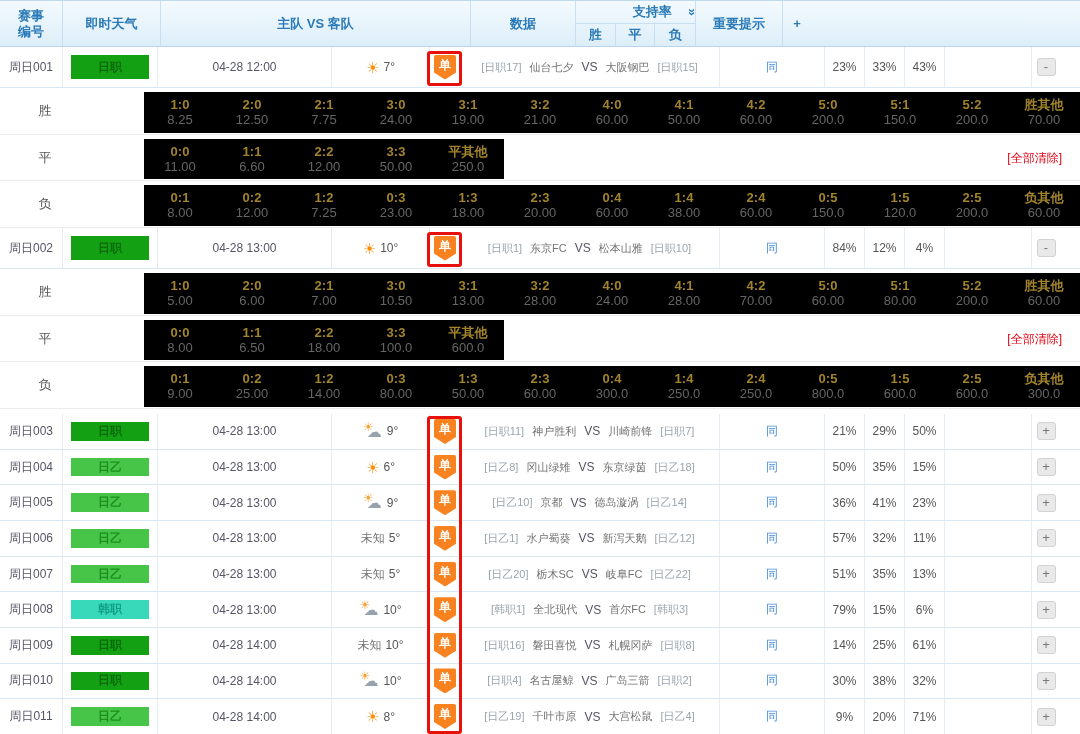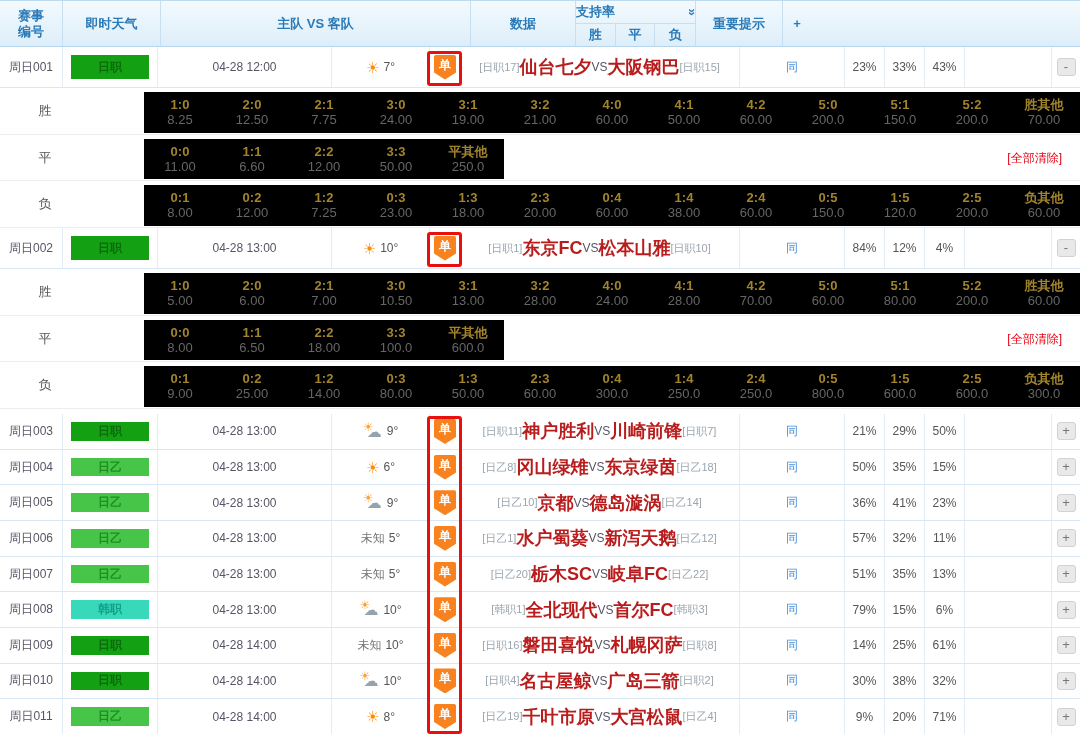--- a/index.html
+++ b/index.html
@@ -13,54 +13,54 @@
     background:linear-gradient(180deg,#f3fafe 0%,#ddeef9 100%);
     border-top:1px solid #bdd9ee;border-bottom:1px solid #b7d4ea;
     color:#2a7ab8;font-size:13px;font-weight:bold;
   }
   .hc{display:flex;align-items:center;justify-content:center;box-sizing:border-box;border-right:1px solid #c8dff2;}
   .hc-id{width:63px}.hc-league{width:95px}.hc-time{width:174px}.hc-weather{width:98px}
   .hc-teams{width:310px}.hc-data{width:105px}
   .hc-support{width:120px;flex-direction:column;align-items:stretch;justify-content:flex-start;padding:0}
   .hc-tip{width:87px}.hc-exp{width:28px;border-right:none}
   .hc-id span{display:inline-block;width:32px;text-align:center;line-height:16px;word-break:break-all}
-  .hs-top{height:22px;display:flex;align-items:center;justify-content:space-between;border-bottom:1px solid #c8dff2;gap:10px}
+  .hs-top{height:22px;display:flex;align-items:center;justify-content:flex-end;border-bottom:1px solid #c8dff2;gap:16px}
   .hs-bottom{flex:1;display:flex}
   .hsc{width:40px;display:flex;align-items:center;justify-content:center;box-sizing:border-box;border-right:1px solid #c8dff2}
   .hsc:last-child{border-right:none}
   .sorticon{display:inline-block;transform:rotate(90deg);font-size:13px;line-height:10px}
   
   .mrow{display:flex;height:35.65px;box-sizing:border-box;border-bottom:1px solid #d9e7f4;background:#fff;align-items:stretch}
   .mrow.tall{height:41px}
   .c{display:flex;align-items:center;justify-content:center;box-sizing:border-box;border-right:1px solid #e4edf6;}
   .c-id{width:63px;color:#556}
   .c-league{width:95px;padding:8px}
   .c-time{width:174px;color:#556}
   .c-weather{width:98px;gap:4px}
   .c-badge{width:30px;border-right:none}
-  .c-teams{width:280px;}
+  .c-teams{width:260px;gap:8px}
   .c-data{width:105px}
   .c-pct{width:40px;color:#555}
   .c-tip{width:87px}
   .c-exp{width:28px;border-right:none}
   .lg{width:100%;height:100%;display:flex;align-items:center;justify-content:center;font-size:12px;font-weight:bold}
   .w-sun{color:#ff8a00;font-size:15px;line-height:15px}
   .w-pc{position:relative;width:20px;height:17px;display:inline-block}
   .pcs{position:absolute;left:0;top:-3px;color:#ff9d2e;font-size:12px}
   .pcc{position:absolute;left:4px;top:0;color:#96a3ad;font-size:15px}
   .w-unk{color:#777}
   .w-temp{color:#555}
   .dan{
     width:22px;height:25px;background:#f8821f;color:#fff;font-size:12px;font-weight:bold;
     display:flex;justify-content:center;padding-top:2px;box-sizing:border-box;
     border-radius:2px 2px 0 0;
     clip-path:polygon(0 0,100% 0,100% 72%,50% 100%,0 72%);
   }
   .tag{color:#9aa5ae;font-size:11px}
-  .team{color:#b91c1c;font-size:18px;font-weight:bold}
+  .team{color:#737373;font-size:11px;font-weight:normal}
   .vs{color:#556;font-size:12px}
   .datalink{color:#4a90d8;cursor:pointer}
   .expbtn{
     width:19px;height:18px;background:#e9e9e9;border:1px solid #d2d2d2;border-radius:3px;
     color:#777;font-size:13px;line-height:14px;padding:0;cursor:pointer;font-family:inherit;
   }
   
   .orow{position:relative;height:46.7px;box-sizing:border-box;border-bottom:1px solid #ececec;background:#fff;display:flex;align-items:center}
   .olabel{width:90px;text-align:center;font-size:13px;color:#555}
   .oband{position:absolute;left:144px;top:4px;bottom:1px;width:936px;background:#000000;display:flex}

